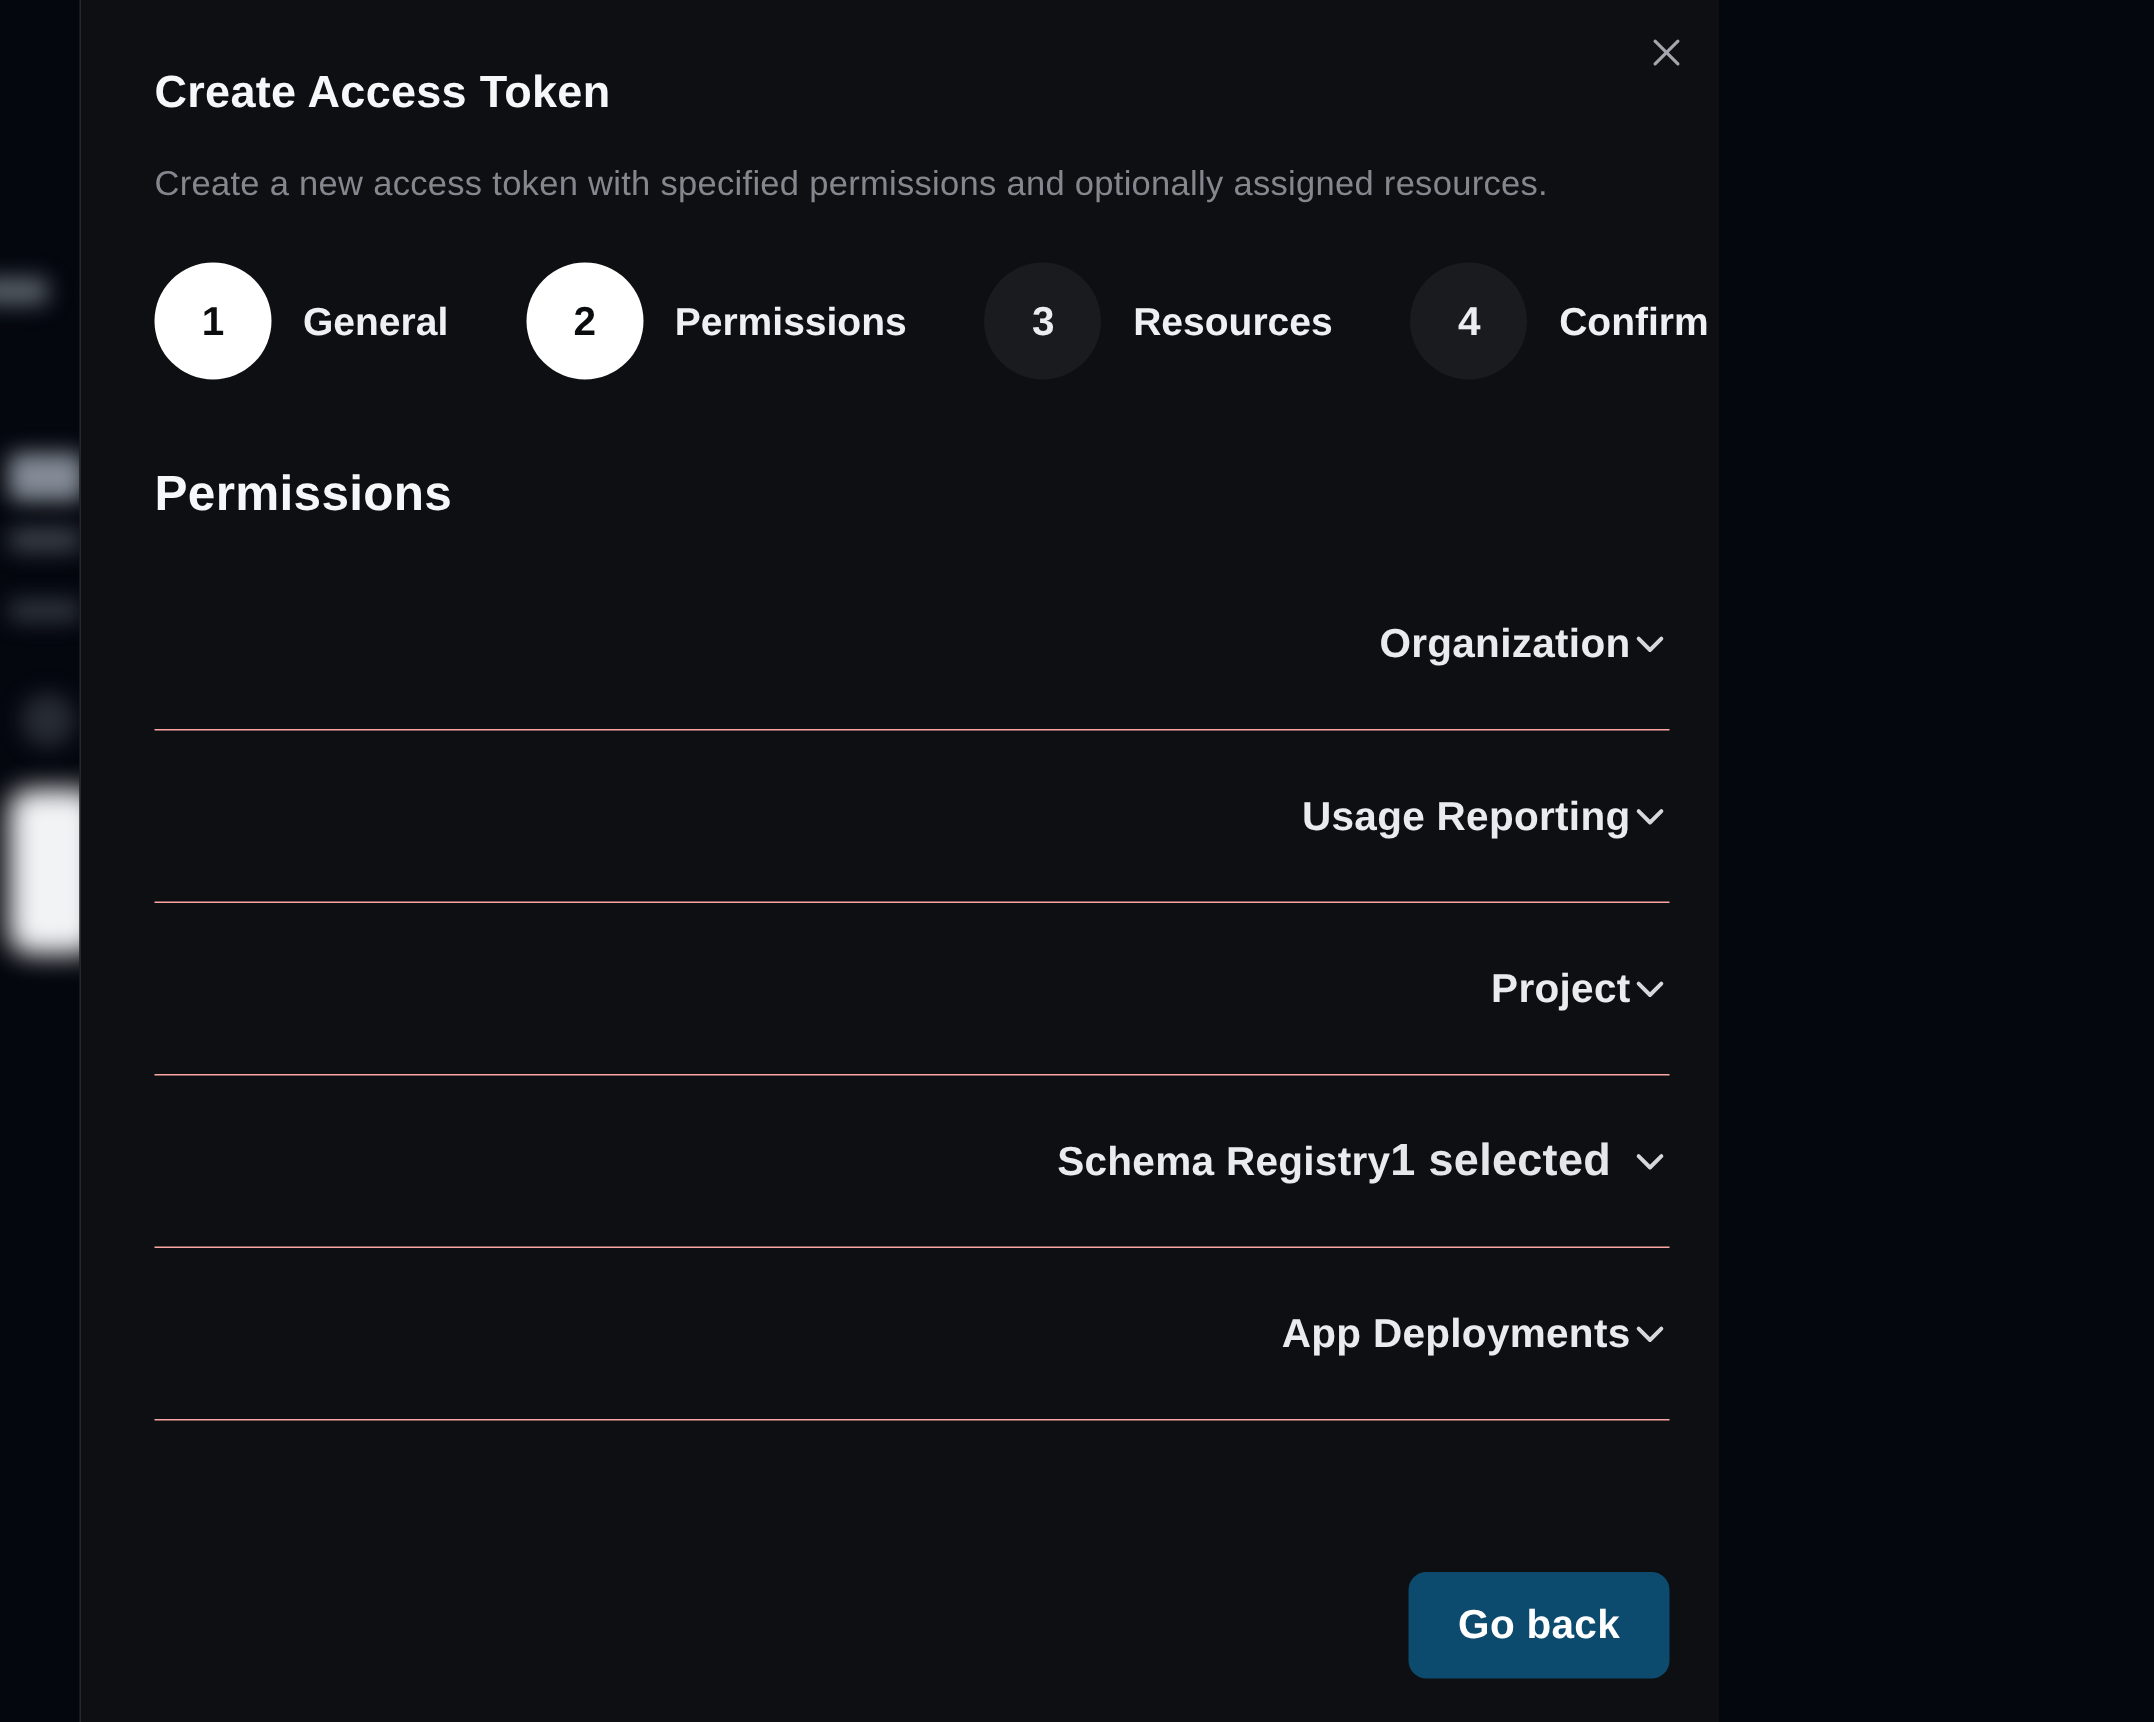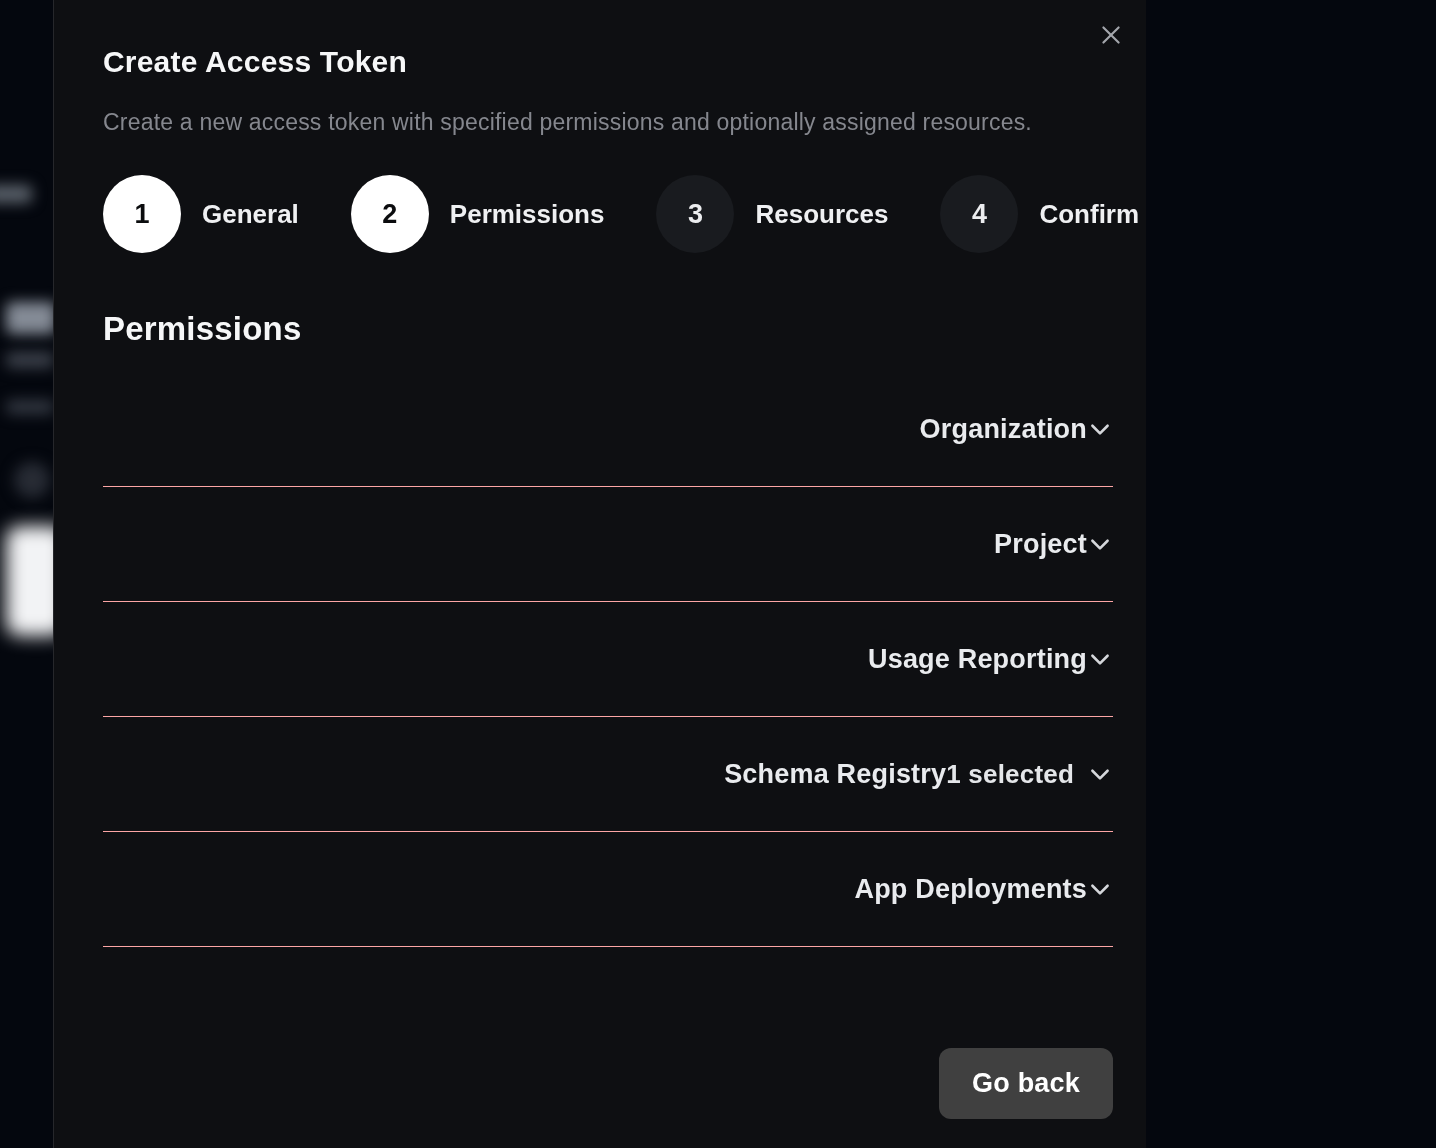--- a/index.html
+++ b/index.html
@@ -87,39 +87,39 @@
     padding: 37px 0;
     border-bottom: 1px solid #fca5a5;
     cursor: pointer;
   }
   .row-label {
     font-size: 27px; font-weight: 600; color: #E9EBEE;
     line-height: 40px; letter-spacing: 0.2px;
   }
   .row-right { display: flex; align-items: center; gap: 13px; }
   .row-badge {
-    font-size: 26px; font-weight: 600; color: #E4E6E9;
+    font-size: 30px; font-weight: 600; color: #E4E6E9;
     letter-spacing: 0.2px;
   }
   .row-badge:empty { display: none; }
   .chevron-icon { width: 26px; height: 26px; color: #D5D7DB; display: block; }
   .chevron-icon svg { width: 26px; height: 26px; stroke: currentColor; display: block; }
 
   
   .footer {
     position: absolute; right: 33px; bottom: 29px;
     display: flex; align-items: center; gap: 33px;
   }
   .btn {
     height: 71px; border: none; border-radius: 12px;
     font-family: inherit; font-size: 27px; font-weight: 700;
     cursor: pointer; letter-spacing: 0.2px;
     display: flex; align-items: center; justify-content: center;
   }
-  .btn-goback { background: #404040; color: #FFFFFF; padding: 0 33px; }
+  .btn-goback { background: #0c4a6e; color: #FFFFFF; padding: 0 33px; }
   .btn-next { background: #FBFBFC; color: #0B0C0E; padding: 0 30px; }
 </style>
 </head>
 <body>
 
 <div class="backdrop-strip">
   <div class="blur-el blur-bar-1"></div>
   <div class="blur-el blur-shape-2"></div>
   <div class="blur-el blur-bar-3"></div>
   <div class="blur-el blur-bar-4"></div>
@@ -171,33 +171,33 @@
 
         <span class="chevron-icon">
           <svg viewBox="0 0 24 24" fill="none" stroke-width="2.4" stroke-linecap="round" stroke-linejoin="round">
               <path d="M5 9l7 7 7-7"></path>
             </svg>
         </span>
       </span>
     </div>
 
     <div class="accordion-row">
+      <span class="row-label">Usage Reporting</span>
+      <span class="row-right">
+
+        <span class="chevron-icon">
+          <svg viewBox="0 0 24 24" fill="none" stroke-width="2.4" stroke-linecap="round" stroke-linejoin="round">
+              <path d="M5 9l7 7 7-7"></path>
+            </svg>
+        </span>
+      </span>
+    </div>
+
+    <div class="accordion-row">
       <span class="row-label">Project</span>
-      <span class="row-right">
-
-        <span class="chevron-icon">
-          <svg viewBox="0 0 24 24" fill="none" stroke-width="2.4" stroke-linecap="round" stroke-linejoin="round">
-              <path d="M5 9l7 7 7-7"></path>
-            </svg>
-        </span>
-      </span>
-    </div>
-
-    <div class="accordion-row">
-      <span class="row-label">Usage Reporting</span>
       <span class="row-right">
 
         <span class="chevron-icon">
           <svg viewBox="0 0 24 24" fill="none" stroke-width="2.4" stroke-linecap="round" stroke-linejoin="round">
               <path d="M5 9l7 7 7-7"></path>
             </svg>
         </span>
       </span>
     </div>
 

